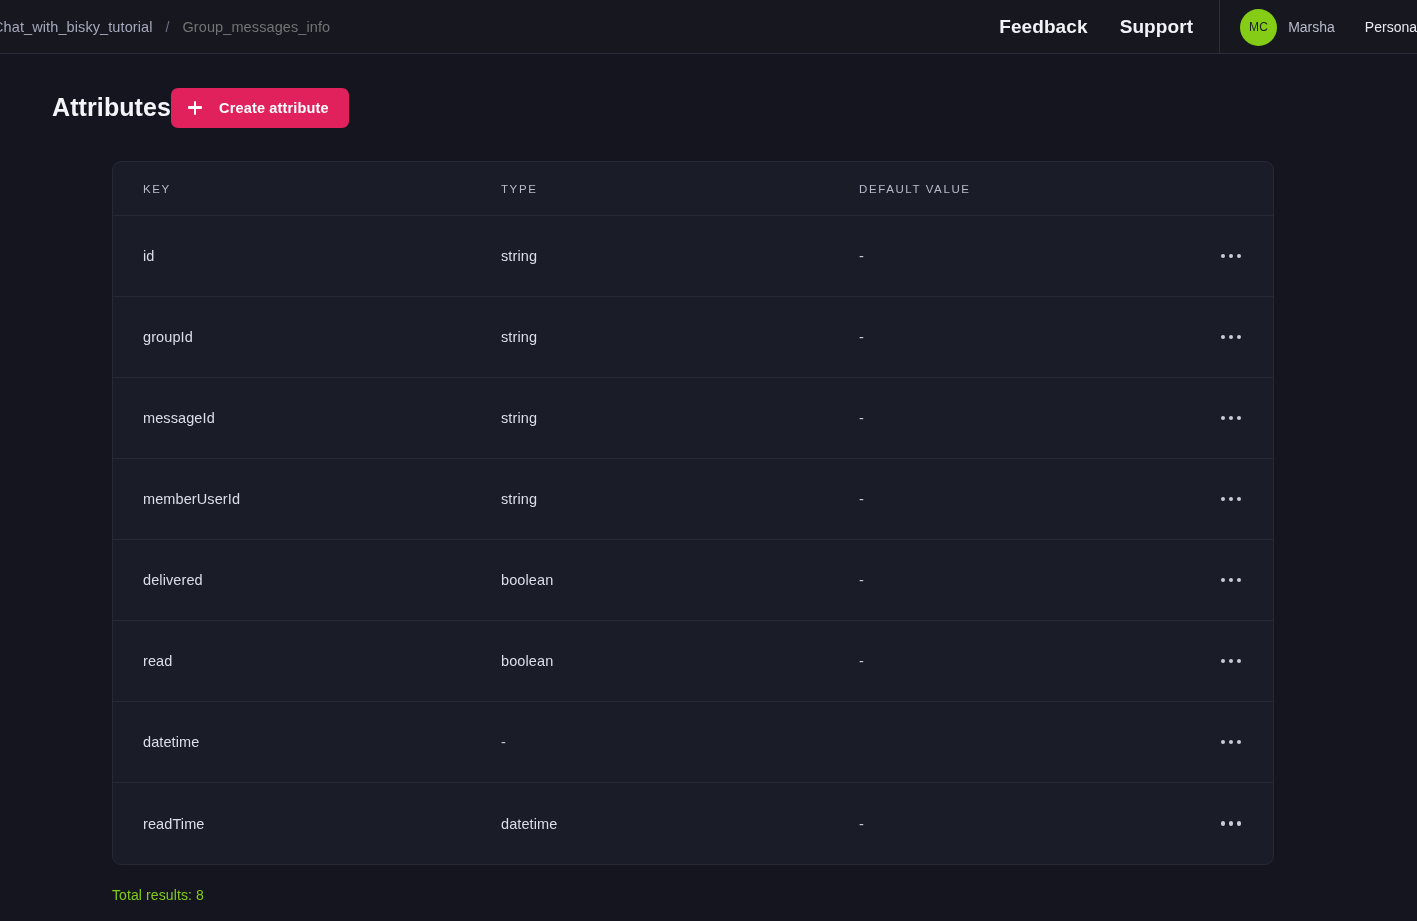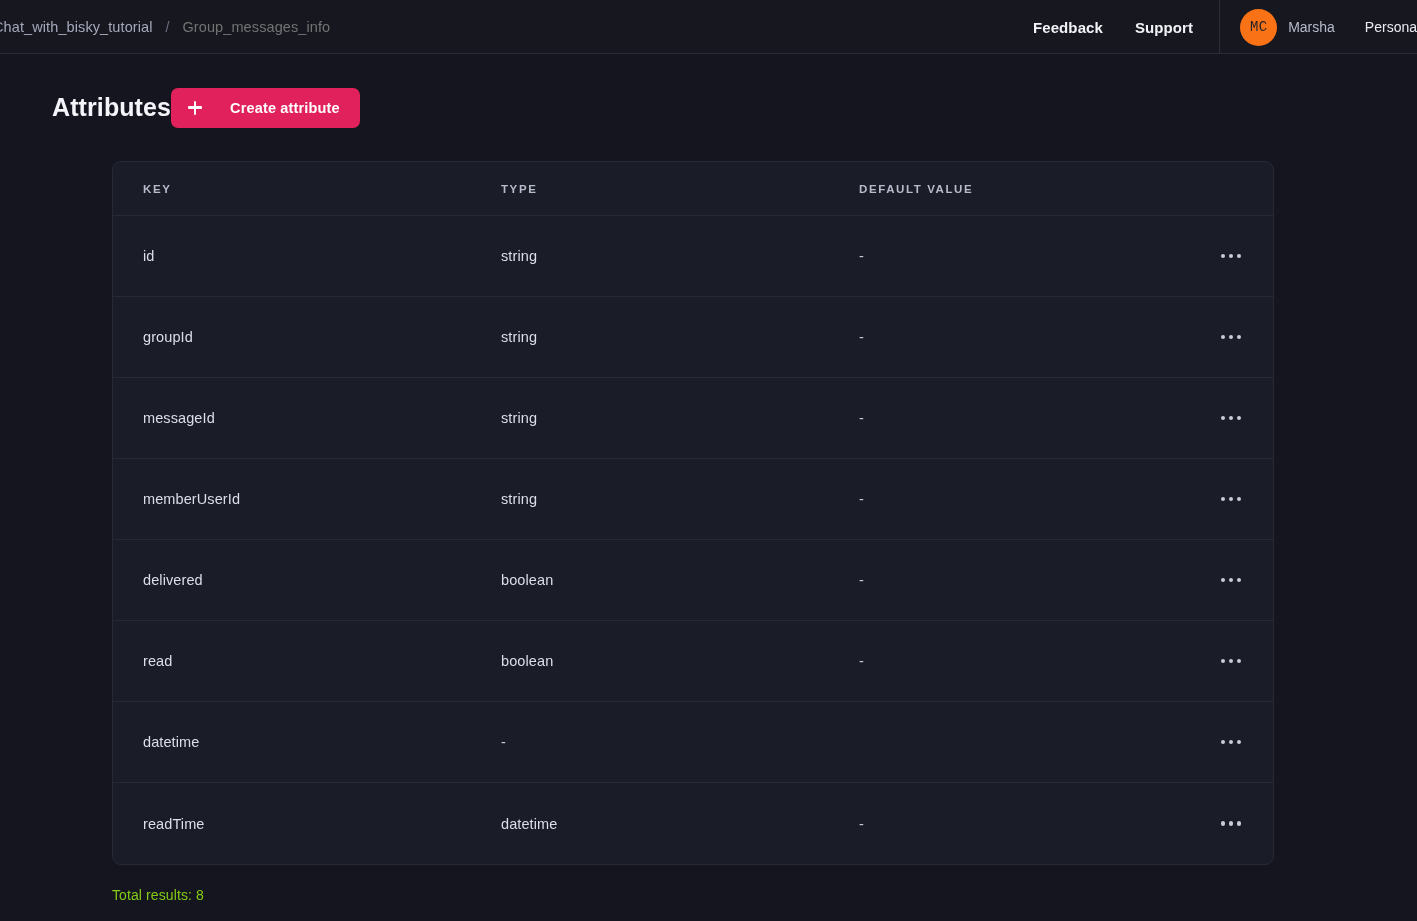--- a/index.html
+++ b/index.html
@@ -59,21 +59,21 @@
     display: flex;
     align-items: stretch;
   }
   .topbar-links {
     display: flex;
     align-items: center;
     gap: 32px;
     padding-right: 26px;
   }
   .topbar-link {
-    font-size: 15px;
+    font-size: 19px;
     font-weight: bold;
     color: #f2f3f8;
     cursor: pointer;
     letter-spacing: 0.1px;
   }
   .topbar-divider {
     width: 1px;
     background: #2c2e3a;
     height: 54px;
   }
@@ -82,29 +82,28 @@
     align-items: center;
     gap: 11px;
     padding-left: 20px;
     overflow: hidden;
   }
   .avatar {
     width: 37px;
     height: 37px;
     min-width: 37px;
     border-radius: 50%;
-    background: #f97316;
+    background: #84cc16;
     color: #1d1f2b;
     display: flex;
     align-items: center;
     justify-content: center;
-    font-size: 14px;
+    font-size: 12px;
     font-weight: 500;
     letter-spacing: 0.3px;
-    font-family: Liberation Mono, monospace;
   }
   .user-text {
     display: flex;
     flex-direction: row;
     justify-content: center;
     line-height: 1.35;
     white-space: nowrap;
     gap: 30px;
   }
   .user-name { font-size: 14px; color: #b9bccd; }
@@ -127,21 +126,21 @@
   .page-title {
     font-size: 25px;
     font-weight: bold;
     color: #f4f5fa;
     letter-spacing: 0.1px;
   }
 
   .create-btn {
     display: inline-flex;
     align-items: center;
-    gap: 28px;
+    gap: 17px;
     background: #e0215c;
     color: #ffffff;
     border: none;
     border-radius: 7px;
     height: 40px;
     padding: 0 20px 0 17px;
     font-size: 14.5px;
     font-weight: bold;
     font-family: "Liberation Sans", sans-serif;
     cursor: pointer;
@@ -176,21 +175,21 @@
     display: flex;
     align-items: center;
     padding: 0 30px;
   }
   .thead {
     height: 54px;
     border-bottom: 1px solid #272936;
   }
   .th {
     font-size: 11.5px;
-    font-weight: bold;
+    font-weight: normal;
     letter-spacing: 1.6px;
     color: #b8bbcc;
     text-transform: uppercase;
   }
   .tbody-row {
     height: 81px;
     border-bottom: 1px solid #272936;
   }
   .tbody-row:last-child { border-bottom: none; }
 

